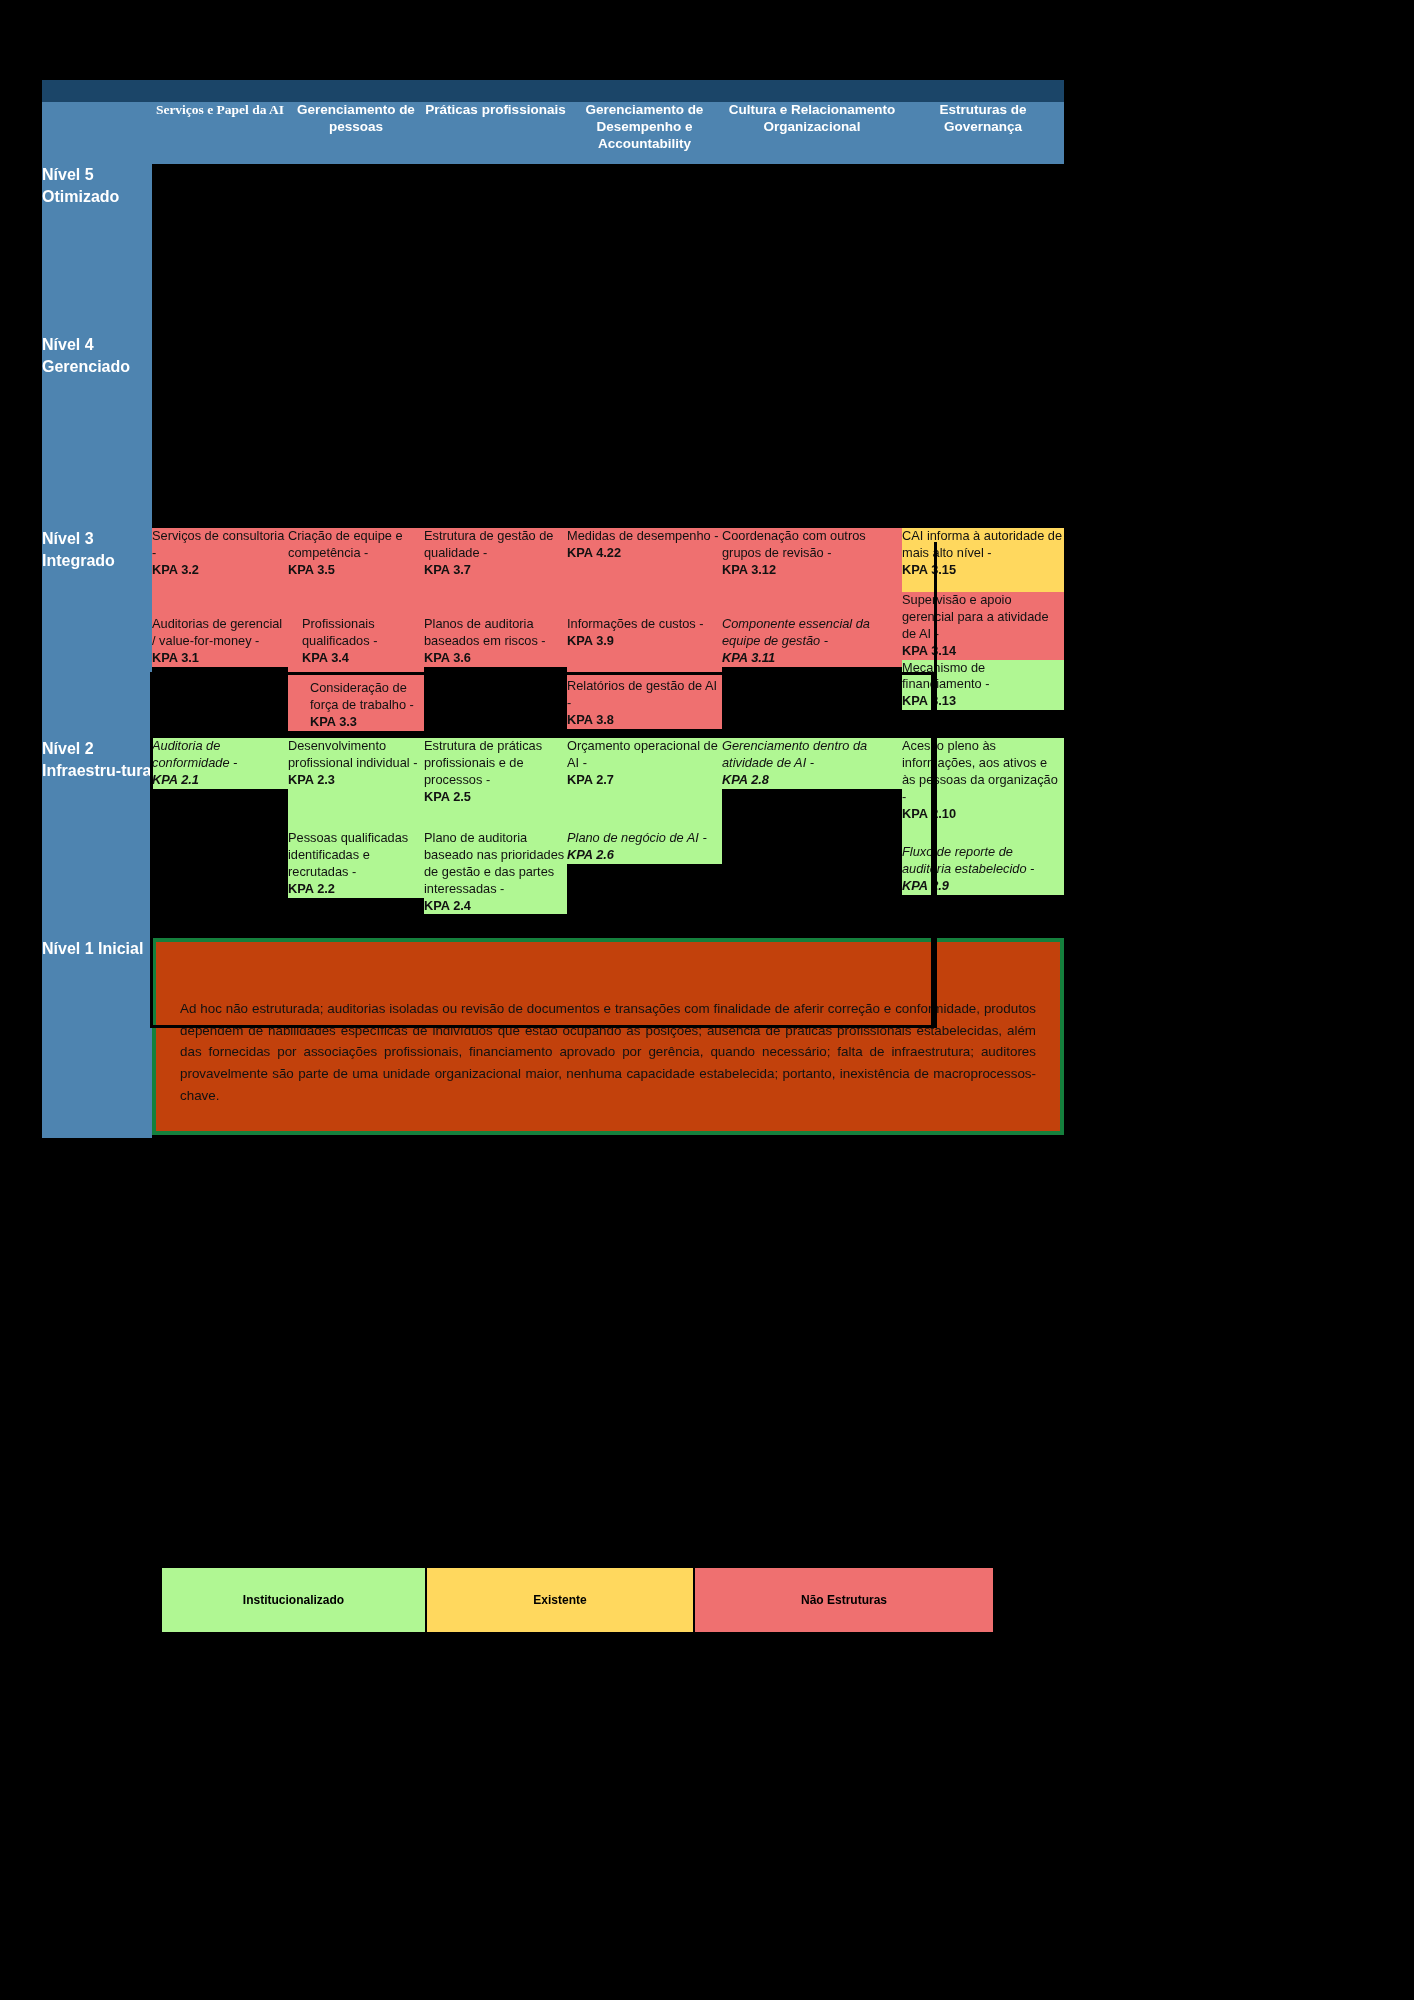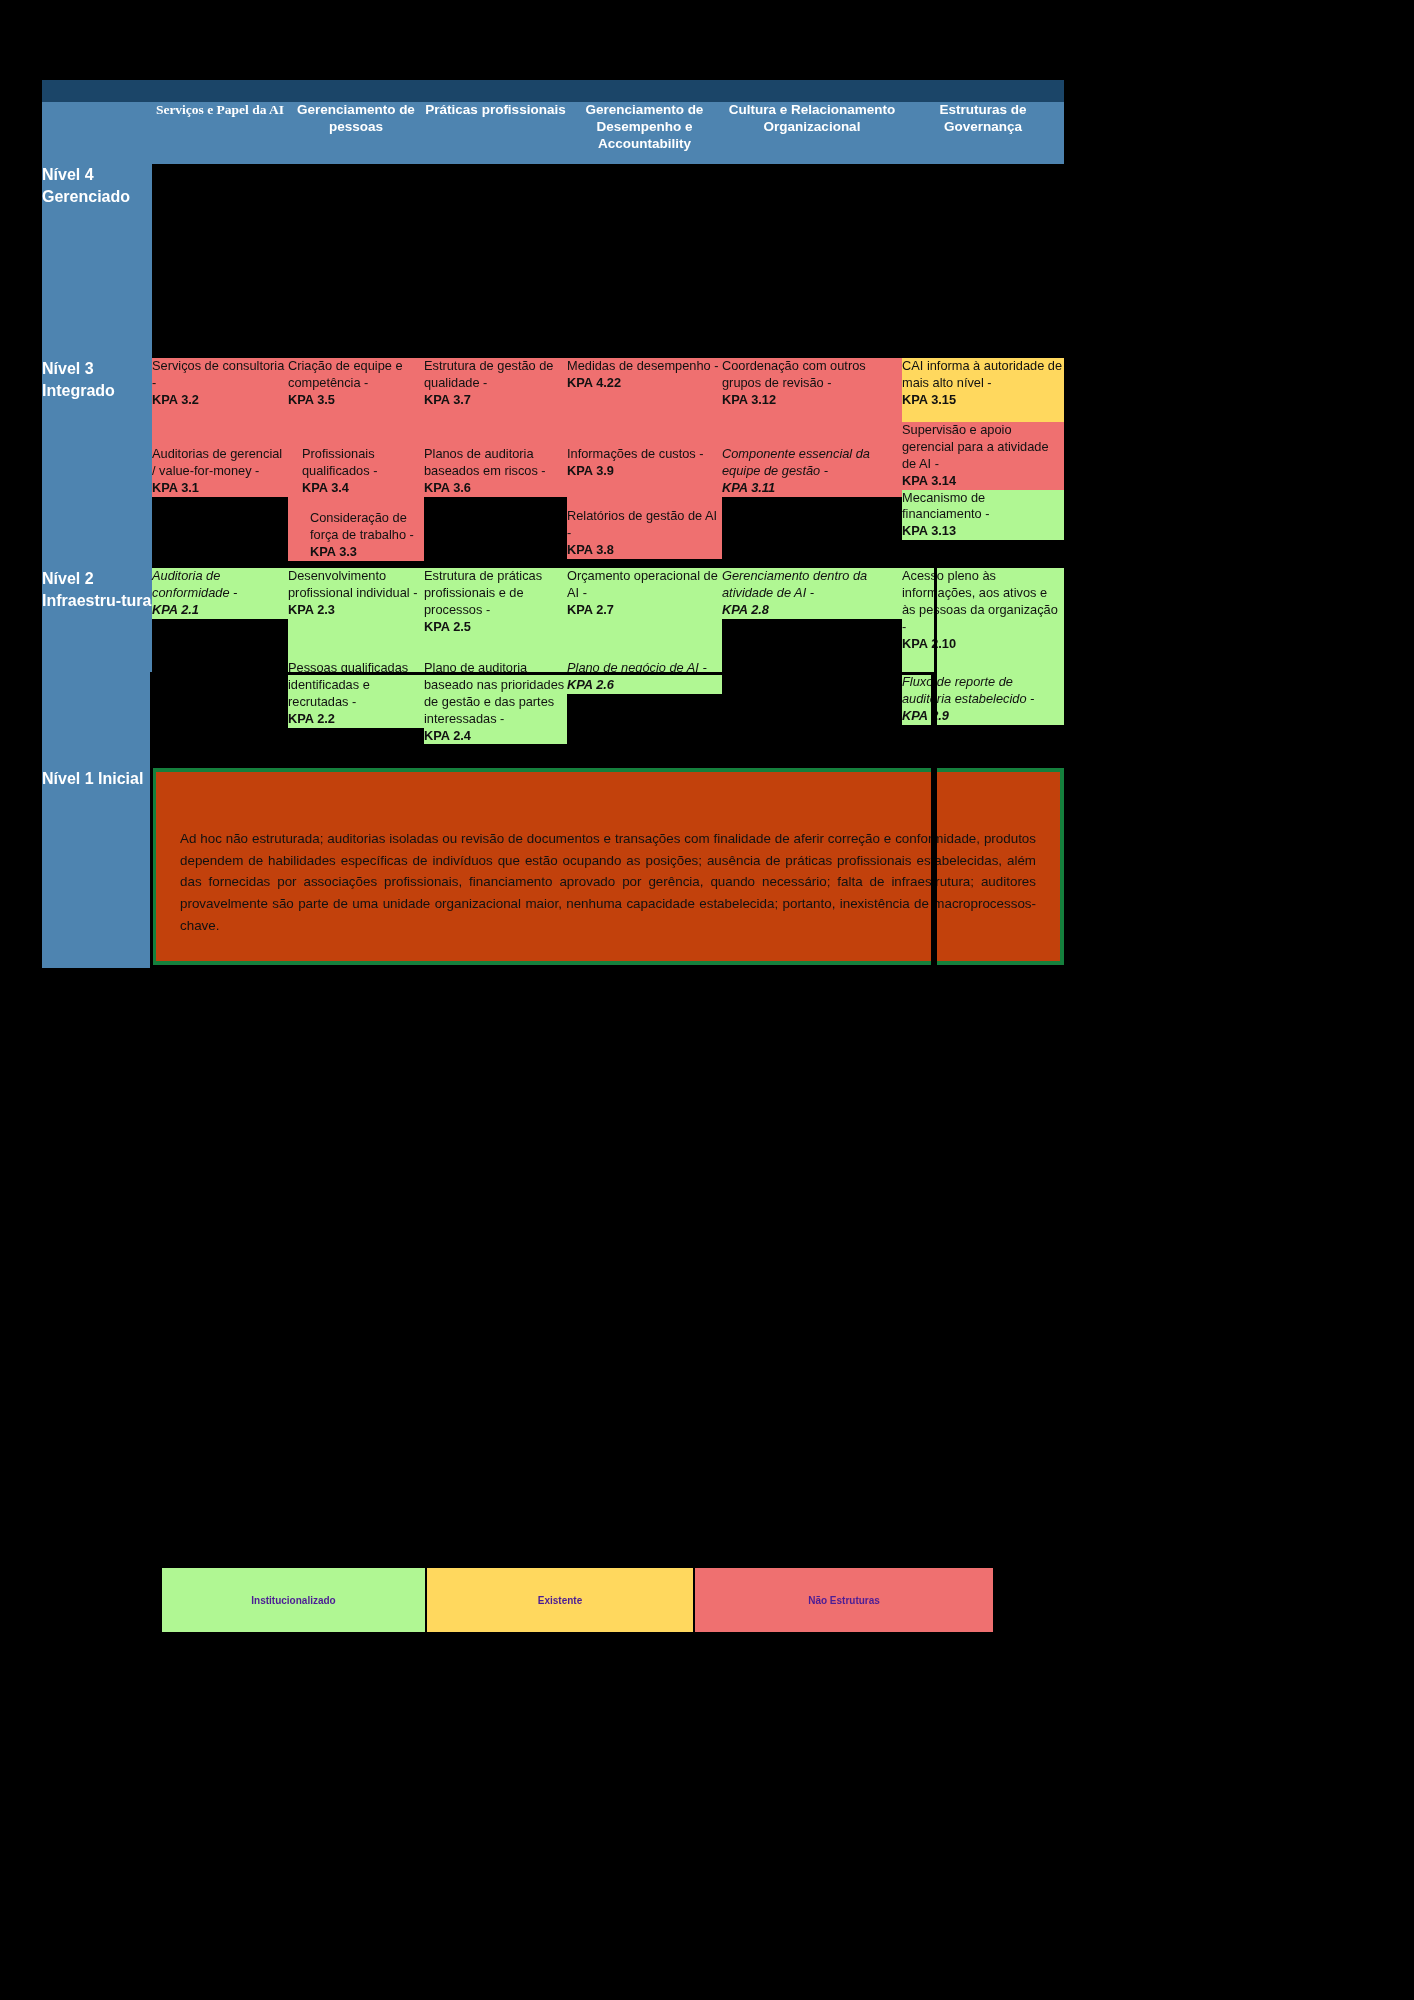--- a/index.html
+++ b/index.html
@@ -142,23 +142,23 @@
     top: 1566px;
     width: 835px;
     height: 68px;
     display: flex;
     border: 2px solid #000000;
   }
   .legend-item {
     display: flex;
     align-items: center;
     justify-content: center;
-    font-size: 10px;
+    font-size: 12px;
     font-weight: bold;
-    color: #4c1d95;
+    color: #000000;
     border-right: 2px solid #000000;
   }
   .legend-item:last-child { border-right: 0; }
   .lg-1 { flex: 0 0 265px; background: #b0f793; }
   .lg-2 { flex: 0 0 268px; background: #ffd85e; }
   .lg-3 { flex: 1 1 auto;  background: #ef7070; }
 </style>
 </head>
 <body>
 
@@ -183,20 +183,51 @@
           <tr>
         <th class="corner"></th>
         <th class="hdr first">Serviços e Papel da AI</th>
         <th class="hdr">Gerenciamento de pessoas</th>
         <th class="hdr">Práticas profissionais</th>
         <th class="hdr">Gerenciamento de Desempenho e Accountability</th>
         <th class="hdr">Cultura e Relacionamento Organizacional</th>
         <th class="hdr">Estruturas de Governança</th>
       </tr>
 
+      <tr>
+        <td class="levellabel" style="height:170px">Nível 5 Otimizado</td>
+        <td class="blank"></td>
+        <td class="cellwrap">
+          <table class="sub">
+                <tbody>
+                  <tr>
+                    <td class="blank" style="height:95px"></td>
+                  </tr>
+          <tr>
+                    <td class="blank"></td>
+                  </tr>
+                </tbody>
+              </table>
+        </td>
+        <td class="cellwrap">
+          <table class="sub">
+                <tbody>
+                  <tr>
+                    <td class="blank" style="height:95px"></td>
+                  </tr>
+          <tr>
+                    <td class="blank"></td>
+                  </tr>
+                </tbody>
+              </table>
+        </td>
+        <td class="blank"></td>
+        <td class="blank"></td>
+        <td class="blank"></td>
+      </tr>
 
       <tr>
         <td class="levellabel" style="height:194px">Nível 4 Gerenciado</td>
         <td class="blank"></td>
         <td class="cellwrap">
           <table class="sub">
                 <tbody>
                   <tr>
                     <td class="blank" style="height:135px"></td>
                   </tr>

